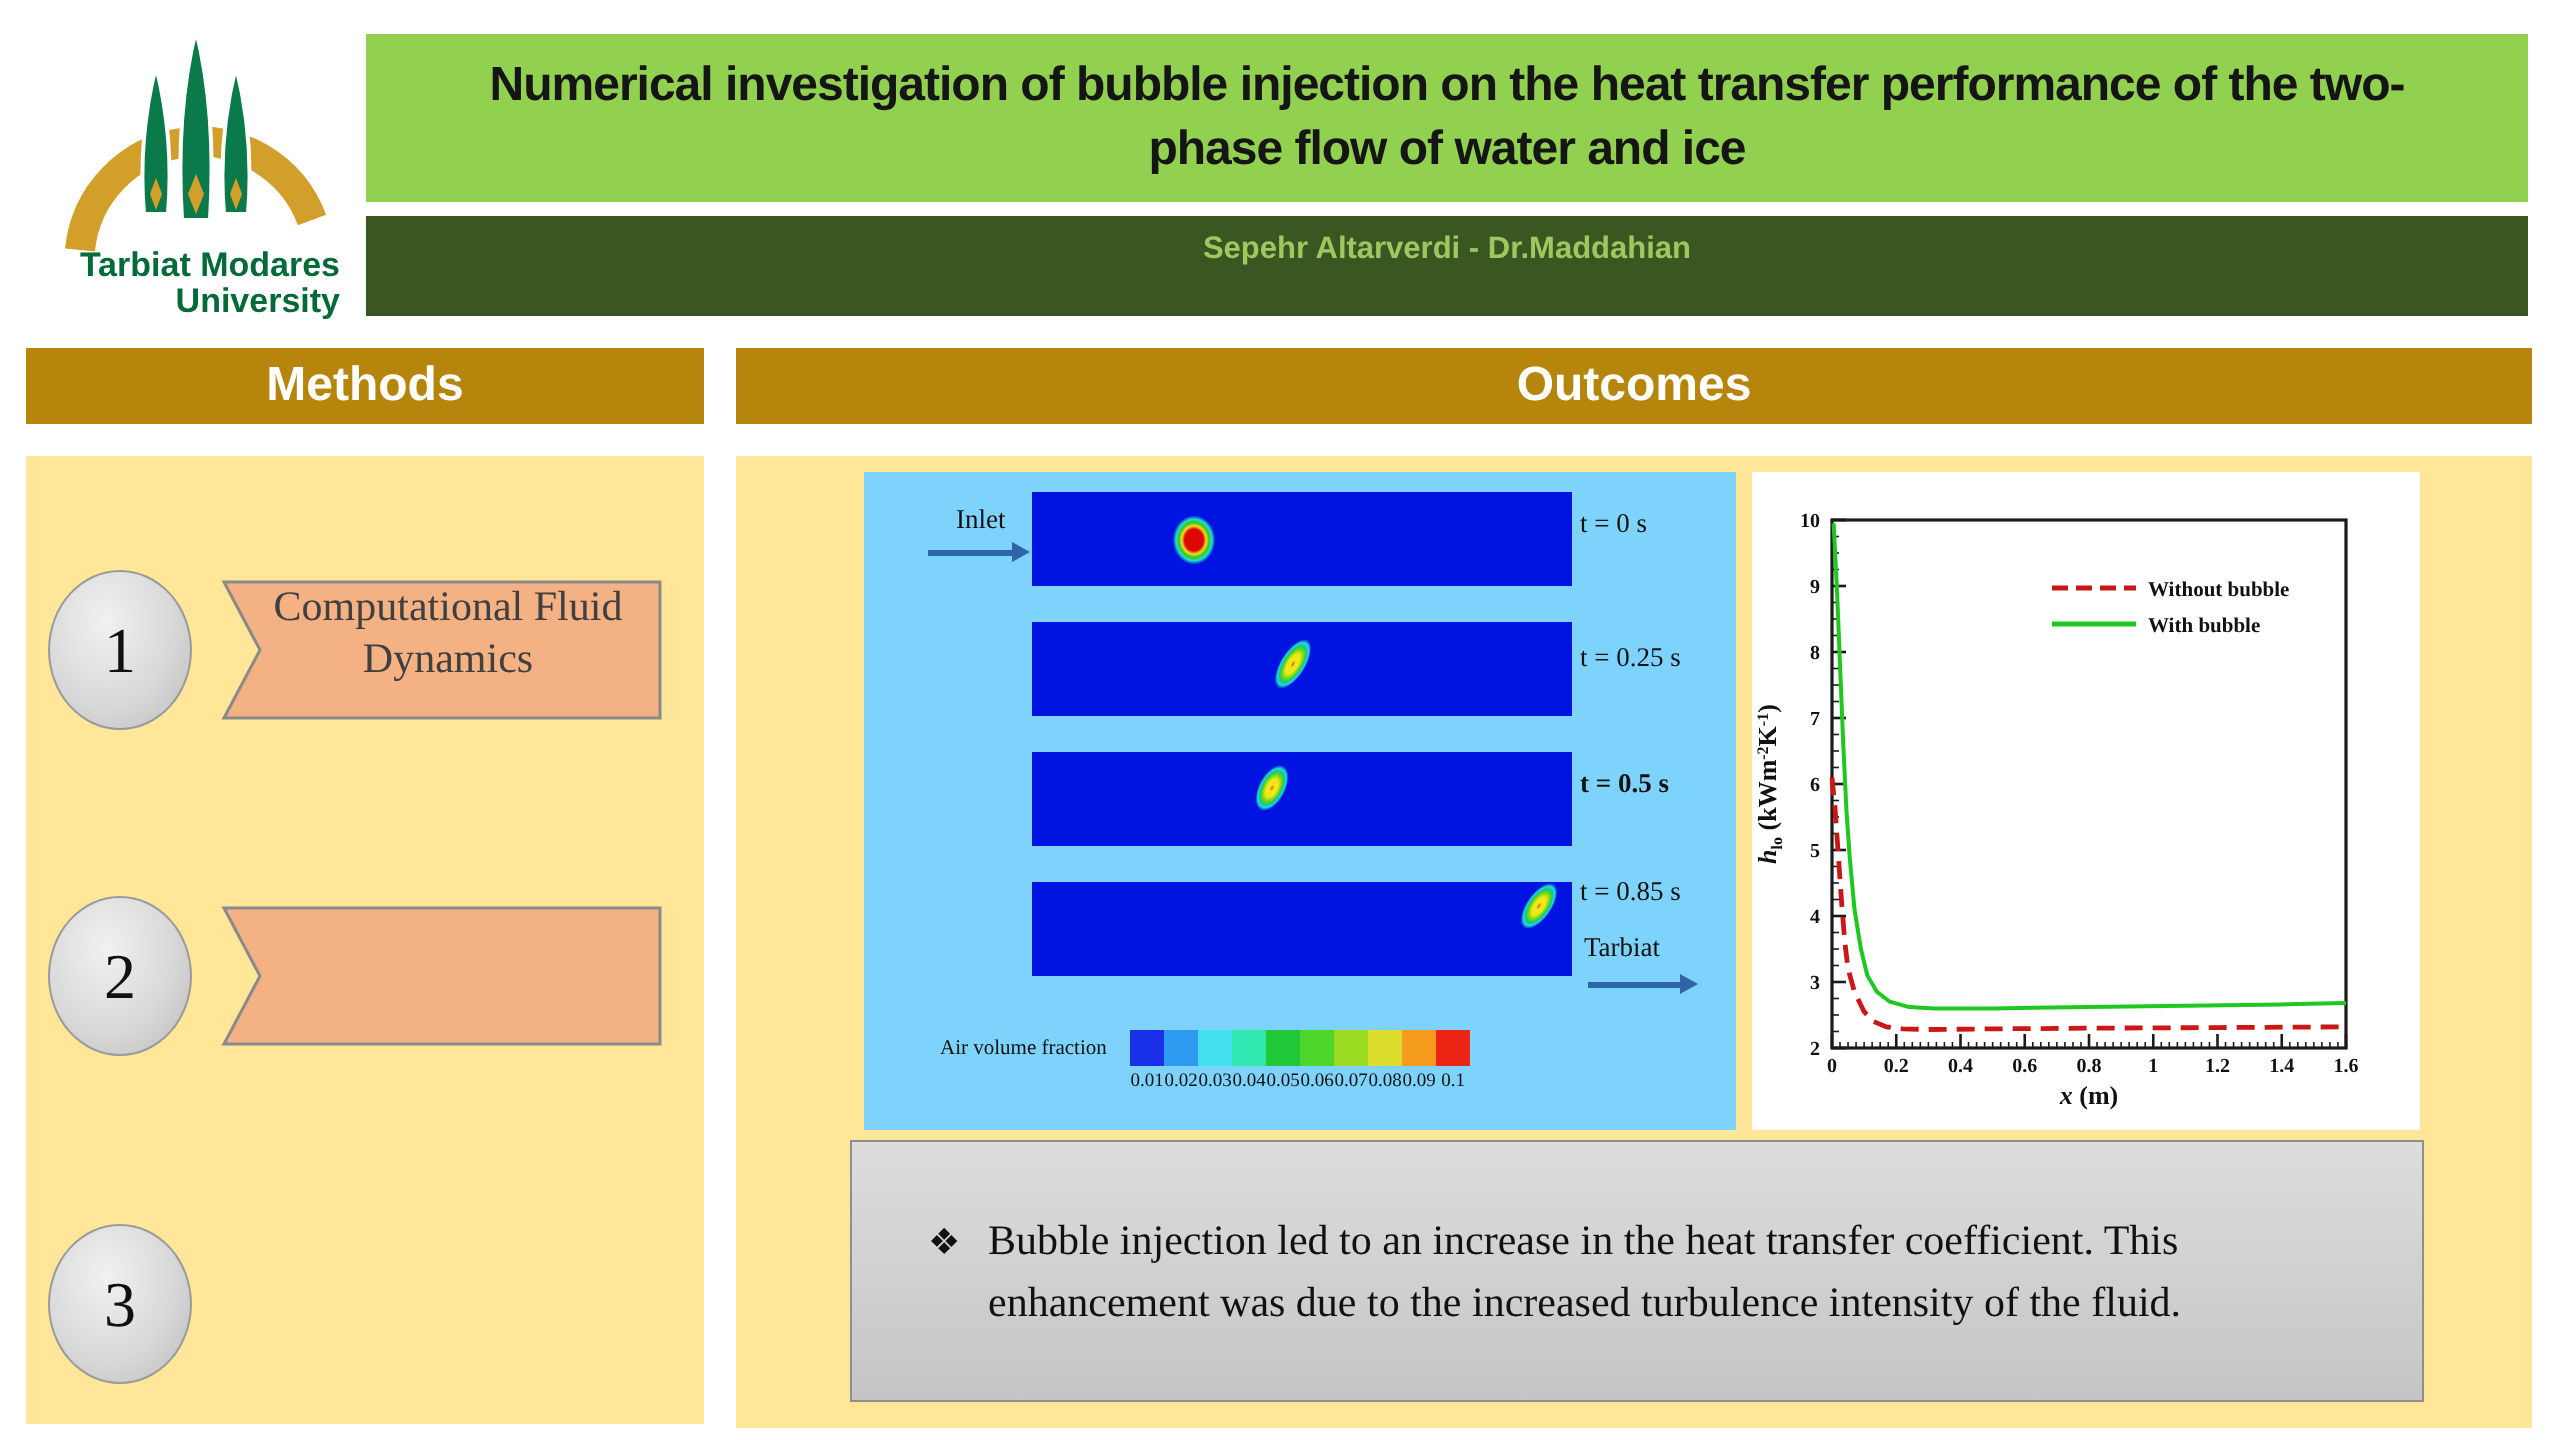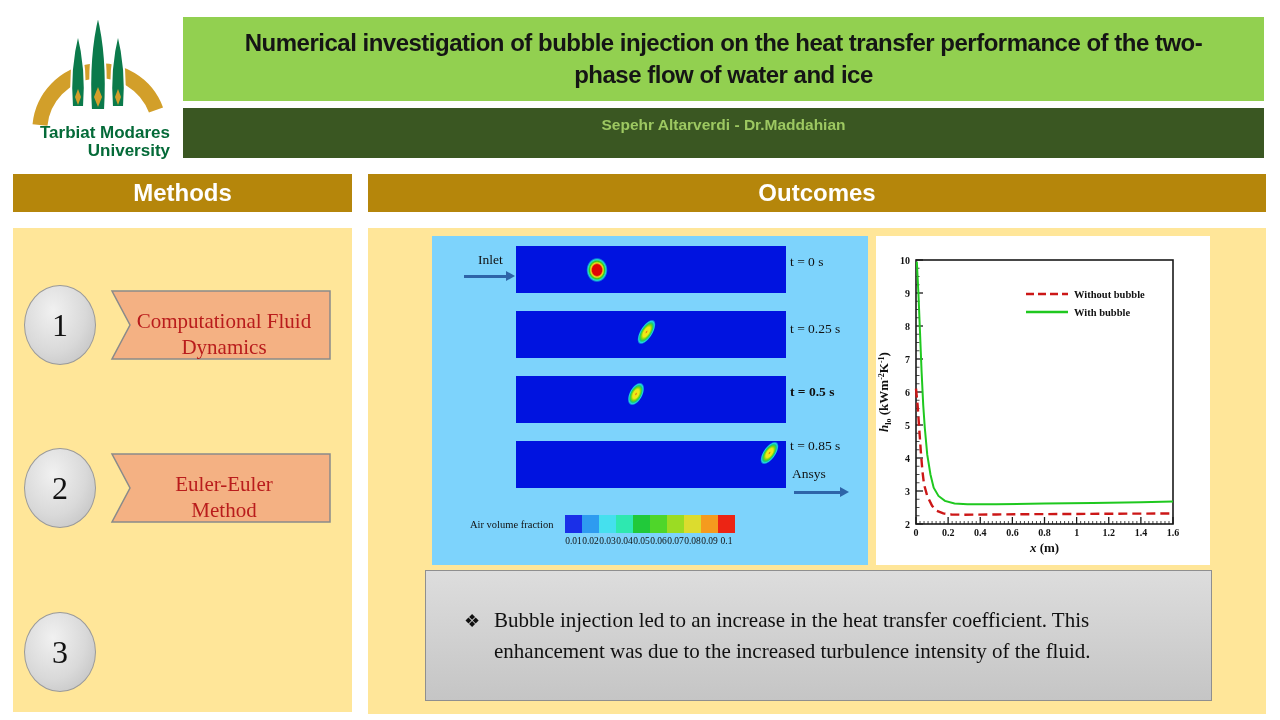--- a/index.html
+++ b/index.html
@@ -27,23 +27,23 @@
   #outcomes-panel{left:368px;top:228px;width:898px;height:486px}
 
   
   .m-item{position:absolute;left:11px;width:322px;height:96px}
   .m-circle{position:absolute;left:0;top:0;width:72px;height:80px;border-radius:50%;
             background:radial-gradient(ellipse at 40% 32%,#F1F1F1 0%,#D9D9D9 55%,#BBBBBB 100%);
             border:1px solid #9a9a9a;box-sizing:border-box;display:flex;align-items:center;justify-content:center;
             font-family:"Liberation Serif",serif;font-size:32px;color:#111}
   .m-tag{position:absolute;left:70px;top:5px;width:238px;height:70px}
   .m-tag svg{position:absolute;left:0;top:0}
-  .tag-text{position:absolute;left:26px;right:4px;top:0;bottom:0;display:flex;align-items:flex-end;
+  .tag-text{position:absolute;left:26px;right:4px;top:0;bottom:0;display:flex;align-items:flex-start;
             justify-content:center;text-align:center;font-family:"Liberation Serif",serif;
-            font-size:21px;color:#b91c1c;line-height:1.25}
+            font-size:21px;color:#404040;line-height:1.25}
   .tag-text span{display:inline-block}
   .m-item:nth-of-type(2) .tag-text span{max-width:128px}
   .m-item:nth-of-type(1) .tag-text span{max-width:212px}
 
   
   #cfd-panel{position:absolute;left:64px;top:8px;width:436px;height:329px;background:#7dd3fc}
   .strip{position:absolute;left:84px;width:270px;height:47px;background:#0013E0;overflow:hidden}
   .bubble{position:absolute}
   .b-round{background:radial-gradient(closest-side,#e00505 0%,#e00505 36%,#f0e020 47%,#38c818 58%,#20e0d0 69%,rgba(0,30,224,0) 82%)}
   .b-elong{background:radial-gradient(closest-side,#e05510 0%,#f0e818 12%,#f0e818 32%,#74d810 48%,#18c878 60%,#20d8e0 71%,rgba(0,30,224,0) 83%)}
@@ -121,39 +121,36 @@
           </div>
       </div>
       <div class="m-circle">1</div>
     </div>
 
     <div class="m-item" style="top:220px">
       <div class="m-tag">
         <svg width="238" height="70" viewBox="0 0 238 70">
           <polygon points="18,1 236,1 236,69 18,69 36,35" fill="#F4B183" stroke="#8A8A8A" stroke-width="1.5"></polygon>
         </svg>
-        <div class="tag-text">
-            <span>Euler-Euler Method</span>
-          </div>
       </div>
       <div class="m-circle">2</div>
     </div>
 
     <div class="m-item" style="top:384px">
       <div class="m-circle">3</div>
     </div>
 
   </div>
 
   <div id="outcomes-panel" class="panel">
 
     <div id="cfd-panel">
       <div id="inlet-label" class="flow-label">Inlet</div>
       <div id="inlet-arrow" class="h-arrow"></div>
-      <div id="outlet-label" class="flow-label">Ansys</div>
+      <div id="outlet-label" class="flow-label">Tarbiat</div>
       <div id="outlet-arrow" class="h-arrow"></div>
       <div id="cbar">
           <div class="cseg" style="background: rgb(26, 47, 232);"></div>
           <div class="cseg" style="background: rgb(46, 155, 240);"></div>
           <div class="cseg" style="background: rgb(69, 224, 238);"></div>
           <div class="cseg" style="background: rgb(46, 232, 176);"></div>
           <div class="cseg" style="background: rgb(33, 201, 58);"></div>
           <div class="cseg" style="background: rgb(79, 214, 42);"></div>
           <div class="cseg" style="background: rgb(155, 220, 35);"></div>
           <div class="cseg" style="background: rgb(220, 220, 46);"></div>

